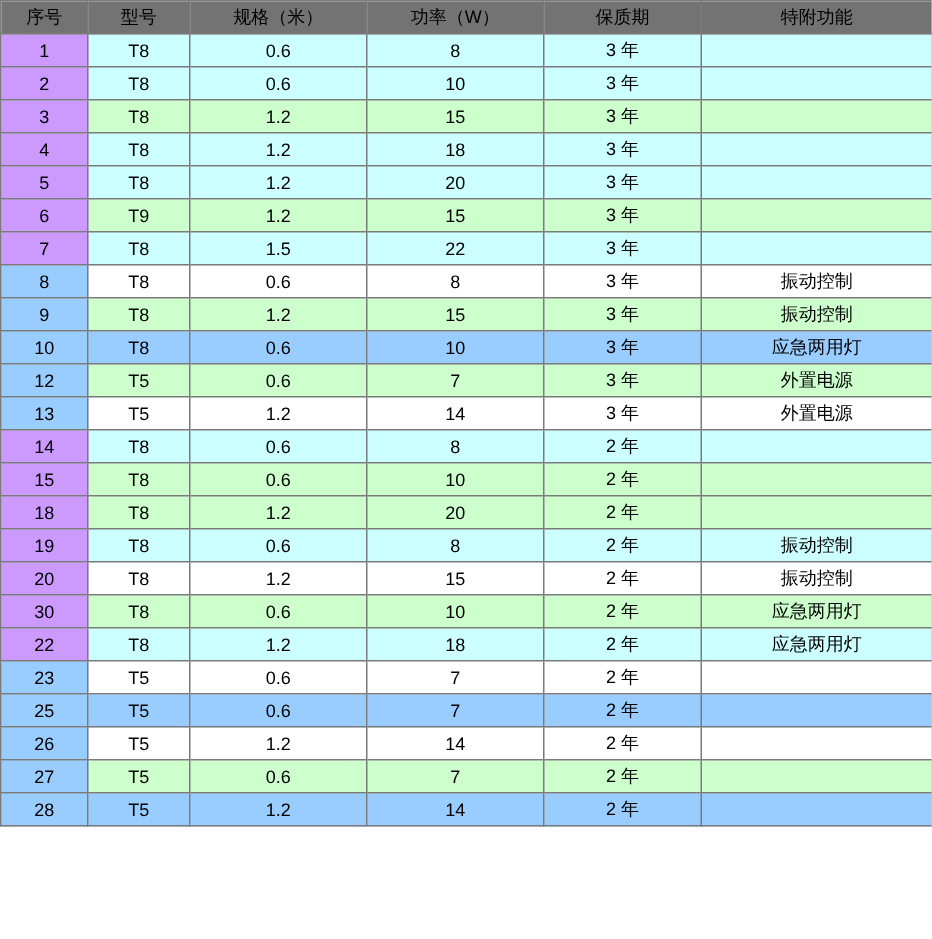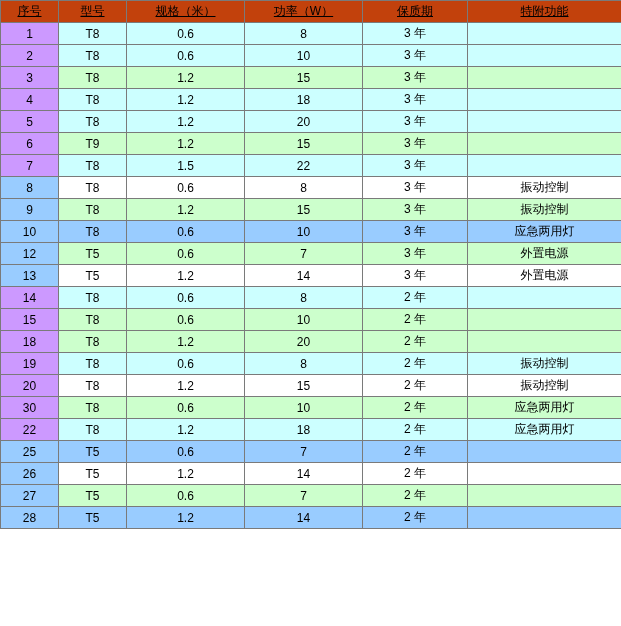--- a/index.html
+++ b/index.html
@@ -21,26 +21,25 @@
     border: 1px solid #7a7a7a;
     font-size: 12px;
     text-align: center;
     vertical-align: middle;
     height: 21px;
     padding: 0;
     color: #000000;
     font-weight: normal;
   }
   thead th {
-    background: #c2410c;
+    background: #737373;
     color: #000000;
     font-size: 13px;
     height: 26px;
     font-weight: normal;
-    text-decoration: underline;
   }
   
   col.c0 { width: 58px; }
   col.c1 { width: 68px; }
   col.c2 { width: 118px; }
   col.c3 { width: 118px; }
   col.c4 { width: 105px; }
   col.c5 { width: 154px; }
 
   
@@ -219,20 +218,28 @@
       </tr>
       <tr>
         <td class="bg-purple">22</td>
         <td class="bg-cyan">T8</td>
         <td class="bg-cyan">1.2</td>
         <td class="bg-cyan">18</td>
         <td class="bg-cyan">2 年</td>
         <td class="bg-cyan">应急两用灯</td>
       </tr>
       <tr>
+        <td class="bg-blue">23</td>
+        <td class="bg-white">T5</td>
+        <td class="bg-white">0.6</td>
+        <td class="bg-white">7</td>
+        <td class="bg-white">2 年</td>
+        <td class="bg-white"></td>
+      </tr>
+      <tr>
         <td class="bg-blue">25</td>
         <td class="bg-blue">T5</td>
         <td class="bg-blue">0.6</td>
         <td class="bg-blue">7</td>
         <td class="bg-blue">2 年</td>
         <td class="bg-blue"></td>
       </tr>
       <tr>
         <td class="bg-blue">26</td>
         <td class="bg-white">T5</td>

